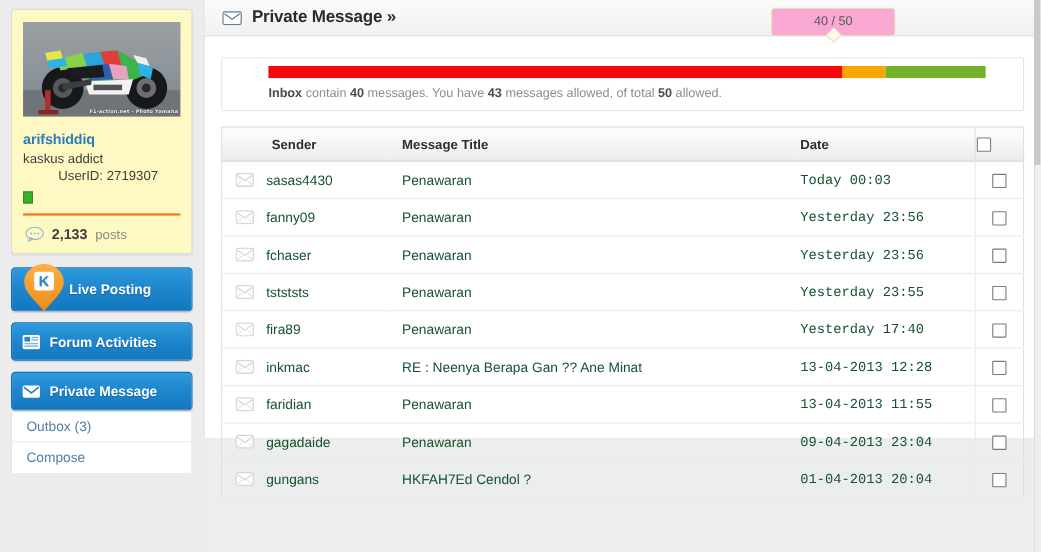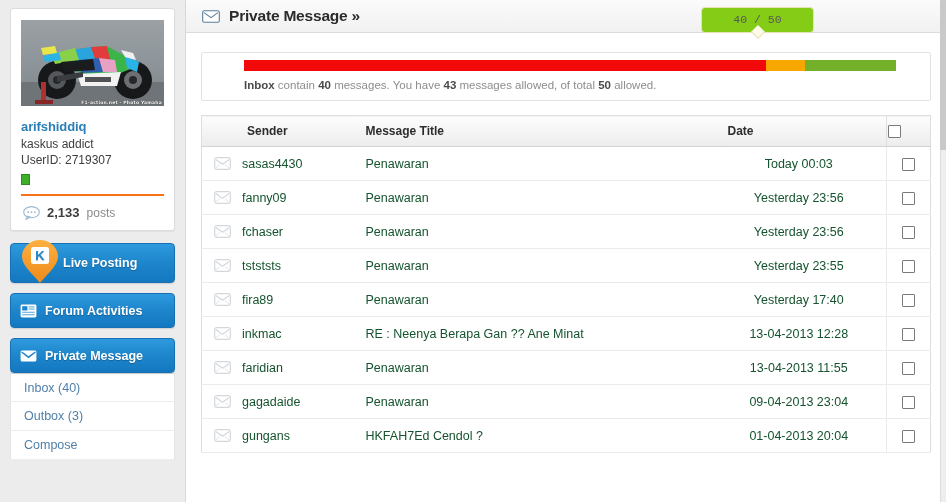--- a/index.html
+++ b/index.html
@@ -21,21 +21,21 @@
   .sidebar {
     width: 185px;
     height: 502px;
     background: #ececec;
     padding: 8px 10px 0 10px;
     position: relative;
     flex: 0 0 185px;
   }
 
   .profile-card {
-    background: #ffffff;
+    background: #fef9c3;
     border: 1px solid #dcdcdc;
     border-radius: 3px;
     width: 165px;
     padding: 11px 10px 0 10px;
     box-shadow: 0 1px 1px rgba(0,0,0,0.05);
   }
   .avatar-wrap {
     width: 143px;
     height: 86px;
     margin: 0 auto;
@@ -67,20 +67,21 @@
     font-size: 12px;
     color: #3d3d3d;
     margin-top: 2px;
     line-height: 15px;
   }
   .userid {
     font-size: 12px;
     color: #3d3d3d;
     margin-top: 1px;
     line-height: 15px;
+    margin-left: 32px;
   }
   .status-dot {
     width: 9px; height: 11px;
     background: #3fae2a;
     border: 1px solid #2f8a1f;
     margin-top: 6px;
   }
   .posts-row {
     border-top: 2px solid #f97316;
     margin-top: 9px;
@@ -144,21 +145,21 @@
     border-bottom: 1px solid #ededed;
     border-left: 1px solid #e4e4e4;
     border-right: 1px solid #e4e4e4;
     cursor: pointer;
   }
   .subitem:first-child { border-top: 1px solid #e4e4e4; }
 
   
   .content {
     flex: 1;
-    height: 502px;
+    height: 398px;
     background: #ffffff;
     position: relative;
     border-left: 1px solid #d8d8d8;
   }
 
   .page-header {
     height: 33px;
     background: linear-gradient(to bottom,#fbfbfb 0%, #f1f1f1 100%);
     border-bottom: 1px solid #dcdcdc;
     display: flex;
@@ -205,29 +206,28 @@
     white-space: nowrap;
   }
   .quota-text b { color: #4a4a4a; }
 
   .tooltip {
     position: absolute;
     left: 515px;
     top: -26px;
     width: 113px;
     height: 26px;
-    background: #84cc16;
+    background: #f9a8d4;
     border: 1px solid #e6e2b8;
     border-radius: 4px;
     font-size: 11.5px;
     color: #585858;
     text-align: center;
     line-height: 24px;
     z-index: 3;
-    font-family: Liberation Mono, monospace;
   }
   .tooltip:after {
     content: "";
     position: absolute;
     left: 50%; margin-left: -5px; bottom: -5px;
     width: 9px; height: 9px;
     background: #fdfbe8;
     border-right: 1px solid #e6e2b8;
     border-bottom: 1px solid #e6e2b8;
     transform: rotate(45deg);
@@ -263,21 +263,21 @@
     color: #14532d;
     vertical-align: middle;
   }
   .td-sender {
     padding-left: 12px;
     color: #3f3f3f;
   }
   .sender-cell { display: flex; align-items: center; gap: 11px; }
   .row-env { width: 17px; height: 13px; flex: 0 0 17px; display:block; }
   .td-title { padding-left: 12px; }
-  .td-date { text-align: center; padding-right: 16px; color: #8e8e8e; }
+  .td-date { text-align: left; padding-right: 16px; color: #8e8e8e; font-family: Liberation Mono, monospace; }
   .td-check { text-align: center; border-left: 1px solid #ebebeb; }
 
   .cbox {
     width: 13px; height: 13px;
     border: 1px solid #7b7b7b;
     background: #ffffff;
     display: inline-block;
     vertical-align: middle;
     border-radius: 1px;
     cursor: pointer;
@@ -401,21 +401,20 @@
 
     <div class="navbtn small">
       <svg class="navicon" viewBox="0 0 17 14">
         <rect x="0.6" y="1.4" width="15.8" height="11.2" rx="1.6" fill="#ffffff"></rect>
         <path d="M1.6 3 L8.5 8.2 L15.4 3" fill="none" stroke="#1e86cc" stroke-width="1.5"></path>
       </svg>
       <span class="label">Private Message</span>
     </div>
 
     <div class="submenu">
-      <div class="subitem">Inbox (40)</div>
       <div class="subitem">Outbox (3)</div>
       <div class="subitem">Compose</div>
     </div>
   </div>
 
   <div class="content">
 
     <div class="page-header">
       <svg class="hdr-env" viewBox="0 0 18 13">
         <rect x="0.7" y="0.7" width="16.6" height="11.6" rx="1.6" fill="#ffffff" stroke="#5b7f99" stroke-width="1.1"></rect>

